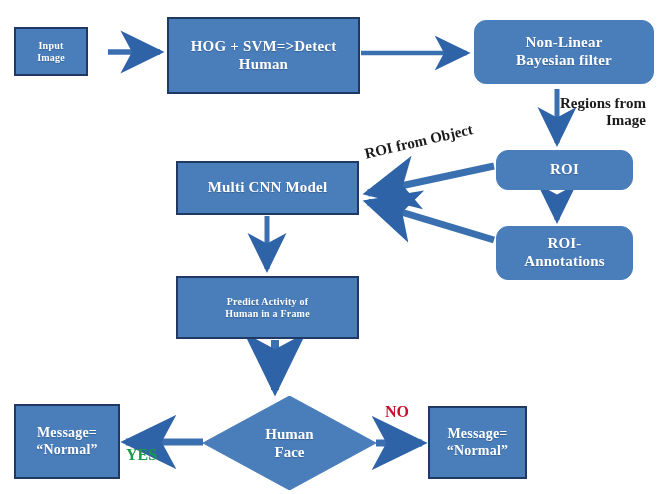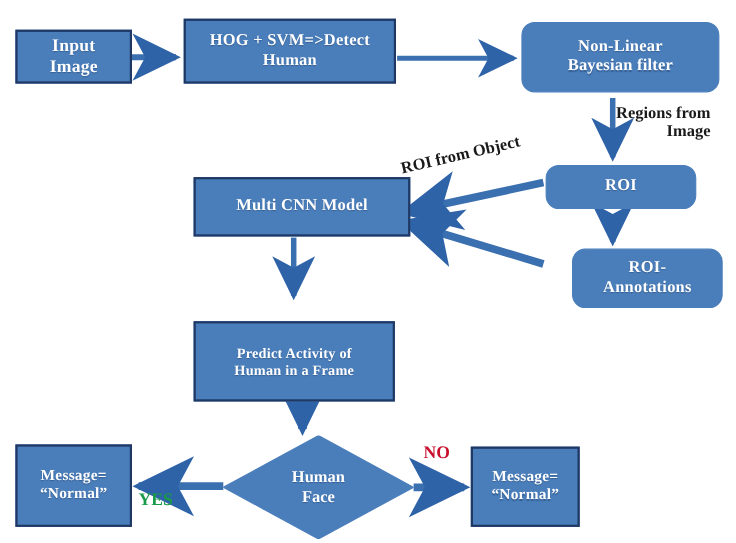--- a/index.html
+++ b/index.html
@@ -125,37 +125,37 @@
 
     <g>
       <line x1="203" y1="442" x2="126" y2="442" stroke="#3a6fb0" stroke-width="7" marker-end="url(#ah)"></line>
     </g>
 
     <g>
       <line x1="376" y1="443" x2="422" y2="443" stroke="#3a6fb0" stroke-width="7" marker-end="url(#ah)"></line>
     </g>
   </svg>
 
-  <div class="node sharp" style="left:14px;  top:27px;  width:106px;  height:49px; font-size:16px;">Input
+  <div class="node sharp" style="left:14px;  top:27px;  width:74px;  height:49px; font-size:10px;">Input
 Image</div>
 
-  <div class="node sharp" style="left:167px; top:17px;  width:193px; height:59px; font-size:15px;">HOG + SVM=&gt;Detect
+  <div class="node sharp" style="left:167px; top:17px;  width:193px; height:77px; font-size:15px;">HOG + SVM=&gt;Detect
 Human</div>
 
   <div class="node rounded" style="left:474px; top:20px;  width:180px; height:64px; font-size:15px;">Non-Linear
 Bayesian filter</div>
 
   <div class="node rounded" style="left:496px; top:150px; width:137px; height:40px; font-size:15px;">ROI</div>
 
-  <div class="node rounded" style="left:520px; top:226px; width:137px; height:54px; font-size:15px;">ROI-
+  <div class="node rounded" style="left:496px; top:226px; width:137px; height:54px; font-size:15px;">ROI-
 Annotations</div>
 
-  <div class="node sharp" style="left:176px; top:161px; width:197px; height:54px; font-size:15px;">Multi CNN Model</div>
+  <div class="node sharp" style="left:176px; top:161px; width:183px; height:54px; font-size:15px;">Multi CNN Model</div>
 
-  <div class="node sharp" style="left:176px; top:292px; width:183px; height:73px; font-size:13px;">Predict Activity of
+  <div class="node sharp" style="left:176px; top:276px; width:183px; height:63px; font-size:10px;">Predict Activity of
 Human in a Frame</div>
 
   <div class="node sharp" style="left:14px;  top:404px; width:106px; height:75px; font-size:14px;">Message=
 “Normal”</div>
 
   <div class="node sharp" style="left:428px; top:406px; width:99px;  height:73px; font-size:14px;">Message=
 “Normal”</div>
 
   <div class="diamond-wrap" style="left:203px; top:396px; width:173px; height:94px;">
     <svg width="173" height="94" viewBox="0 0 173 94" xmlns="http://www.w3.org/2000/svg">

